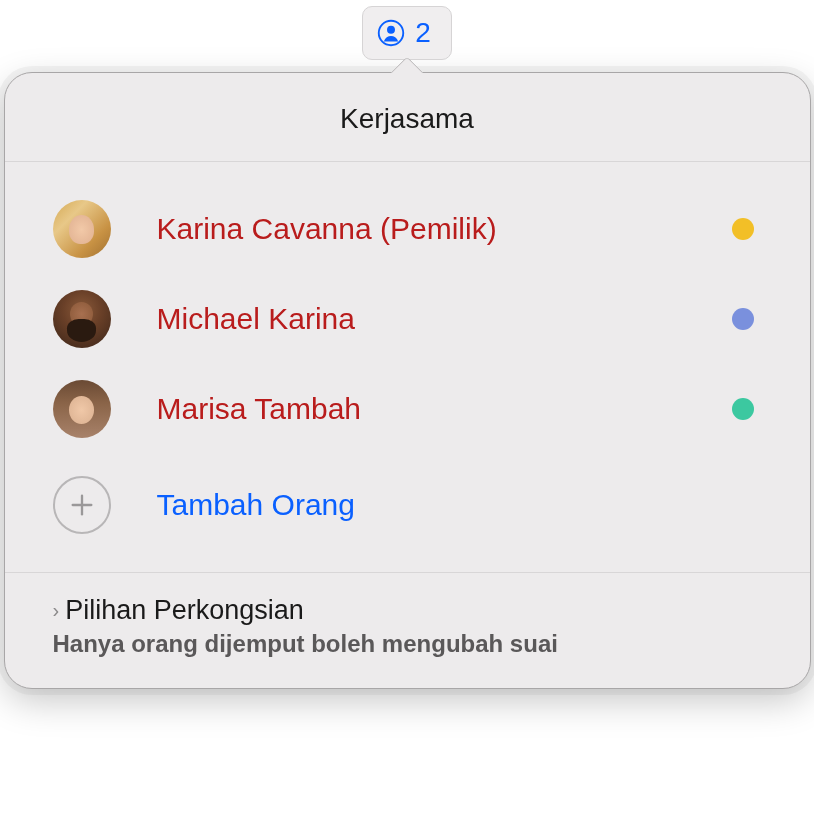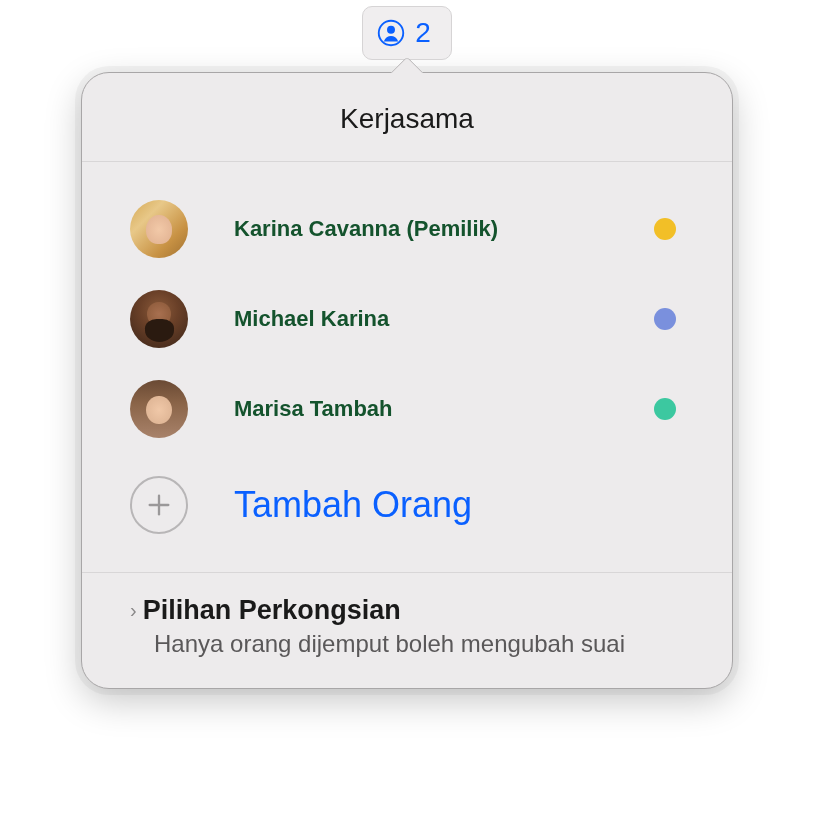--- a/index.html
+++ b/index.html
@@ -33,21 +33,21 @@
       display: block;
     }
     .trigger-count {
       color: #0a60ff;
       font-size: 28px;
       font-weight: 400;
     }
     .popover-wrapper {
       position: relative;
       margin-top: -2px;
-      width: 652px;
+      width: 807px;
     }
     .popover-arrow {
       width: 28px;
       height: 14px;
       margin: 0 auto;
       position: relative;
       z-index: 3;
     }
     .popover-arrow::before {
       content: "";
@@ -96,23 +96,23 @@
       margin-right: 46px;
       position: relative;
       overflow: hidden;
     }
     .avatar-bg {
       position: absolute;
       inset: 0;
     }
     .participant-name {
       flex: 1;
-      font-size: 22px;
-      color: #14532d;
-      font-weight: 700;
+      font-size: 30px;
+      color: #b91c1c;
+      font-weight: 400;
     }
     .status-dot {
       width: 22px;
       height: 22px;
       border-radius: 50%;
       flex-shrink: 0;
       margin-right: 8px;
     }
     .add-row {
       display: flex;
@@ -126,21 +126,21 @@
       border-radius: 50%;
       border: 2px solid #b8b6b7;
       display: flex;
       align-items: center;
       justify-content: center;
       margin-right: 46px;
       flex-shrink: 0;
       color: #8a8889;
     }
     .add-label {
-      font-size: 36px;
+      font-size: 30px;
       color: #0a60ff;
       font-weight: 400;
     }
     .sharing-options {
       border-top: 1px solid #d8d6d7;
       padding: 22px 48px 30px 48px;
       cursor: pointer;
     }
     .sharing-title-row {
       display: flex;
@@ -149,27 +149,27 @@
     }
     .chevron {
       color: #8a8889;
       font-size: 20px;
       line-height: 1;
       transform: translateY(-1px);
     }
     .sharing-title {
       font-size: 27px;
       color: #1a1a1a;
-      font-weight: 700;
+      font-weight: 400;
     }
     .sharing-subtitle {
       font-size: 24px;
       color: #5a5859;
-      margin-left: 24px;
       margin-top: 4px;
+      font-weight: bold;
     }
     
     .av1 {
       background: linear-gradient(135deg, #d4a853 0%, #e8c888 30%, #c89244 70%, #a07030 100%);
     }
     .av1::after {
       content: "";
       position: absolute;
       left: 28%;
       top: 25%;

